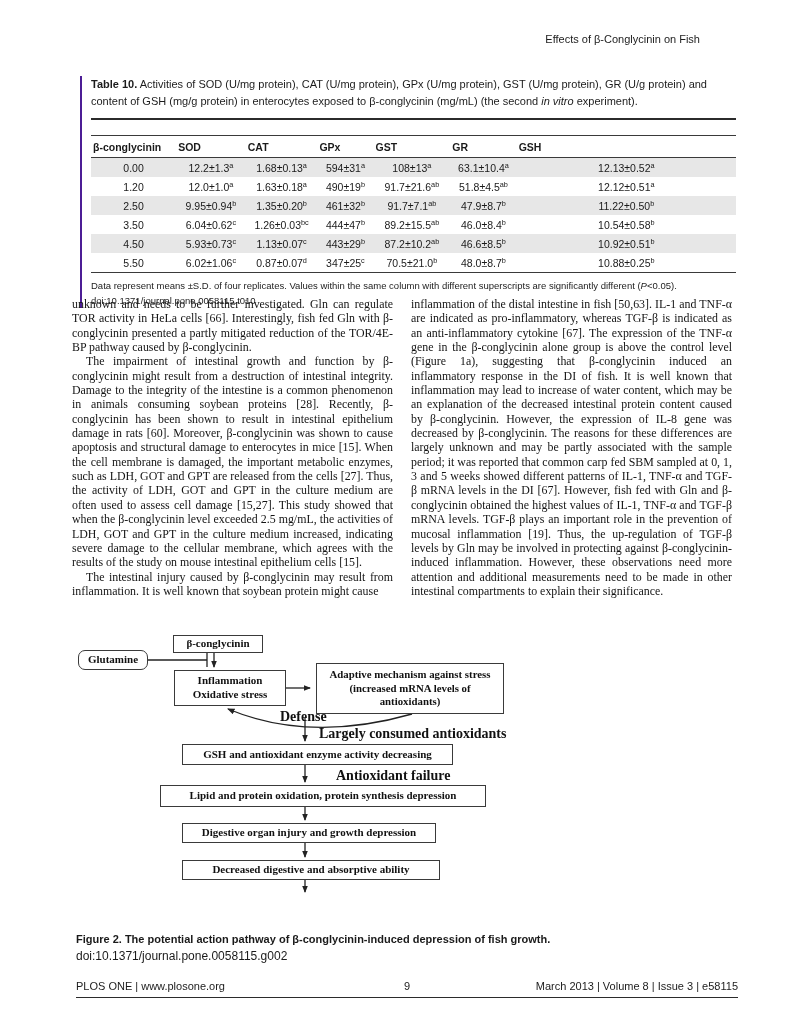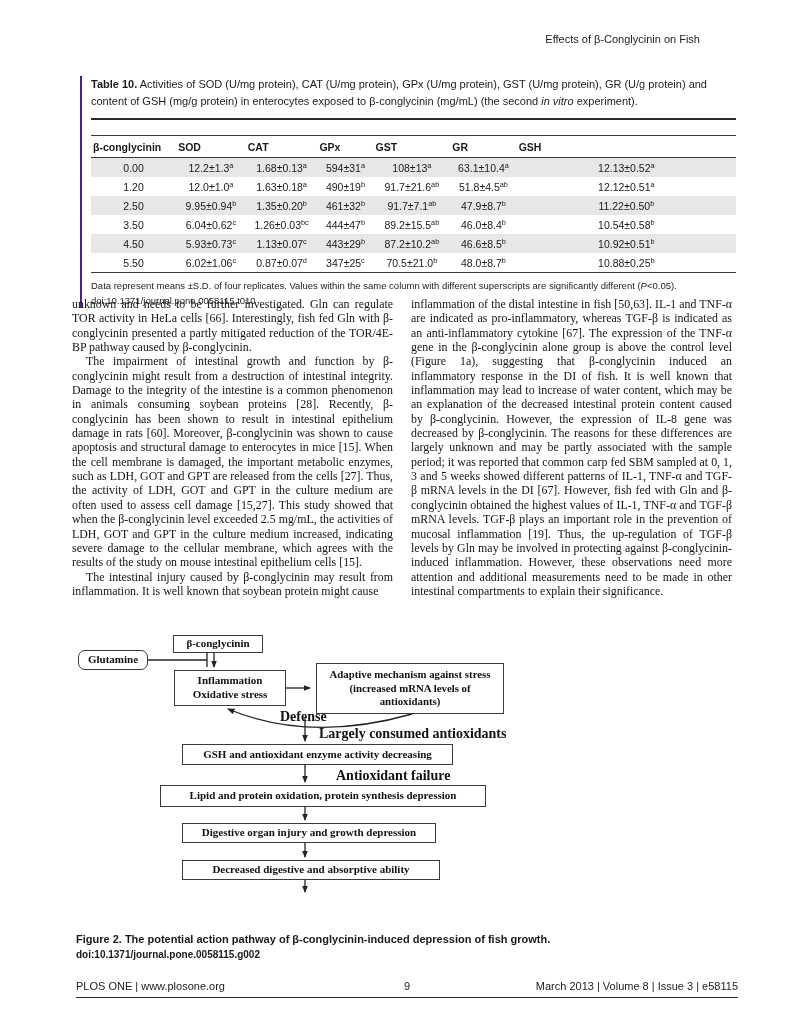--- a/index.html
+++ b/index.html
@@ -39,21 +39,21 @@
   .fc-svg { position:absolute; left:0; top:0; }
   .fc-box { position:absolute; border:1.4px solid #3a3a3a; background:#fff;
     display:flex; flex-direction:column; align-items:center; justify-content:center;
     text-align:center; font-size:11px; line-height:1.25; padding:1px 2px; }
   .fc-box.small-gap span { display:block; }
   .fc-label { position:absolute; font-size:14px; white-space:nowrap; }
 
   
   .figure-caption { position:absolute; top:932px; left:76px; width:662px; font-size:11px; line-height:1.45; }
   .figure-caption .fig-main { font-weight:bold; }
-  .figure-caption .fig-doi { font-weight:bold; font-size:10px; }
+  .figure-caption .fig-doi { font-weight:normal; font-size:12px; }
 
   
   .footer { position:absolute; top:980px; left:76px; width:662px; border-bottom:1.1px solid #2b2b2b;
     padding-bottom:5px; font-size:11px; color:#1c1c1c; }
   .footer-inner { position:relative; width:100%; display:flex; justify-content:space-between; }
   .footer-center { position:absolute; left:0; right:0; text-align:center; }
 </style>
 </head>
 <body>
 

